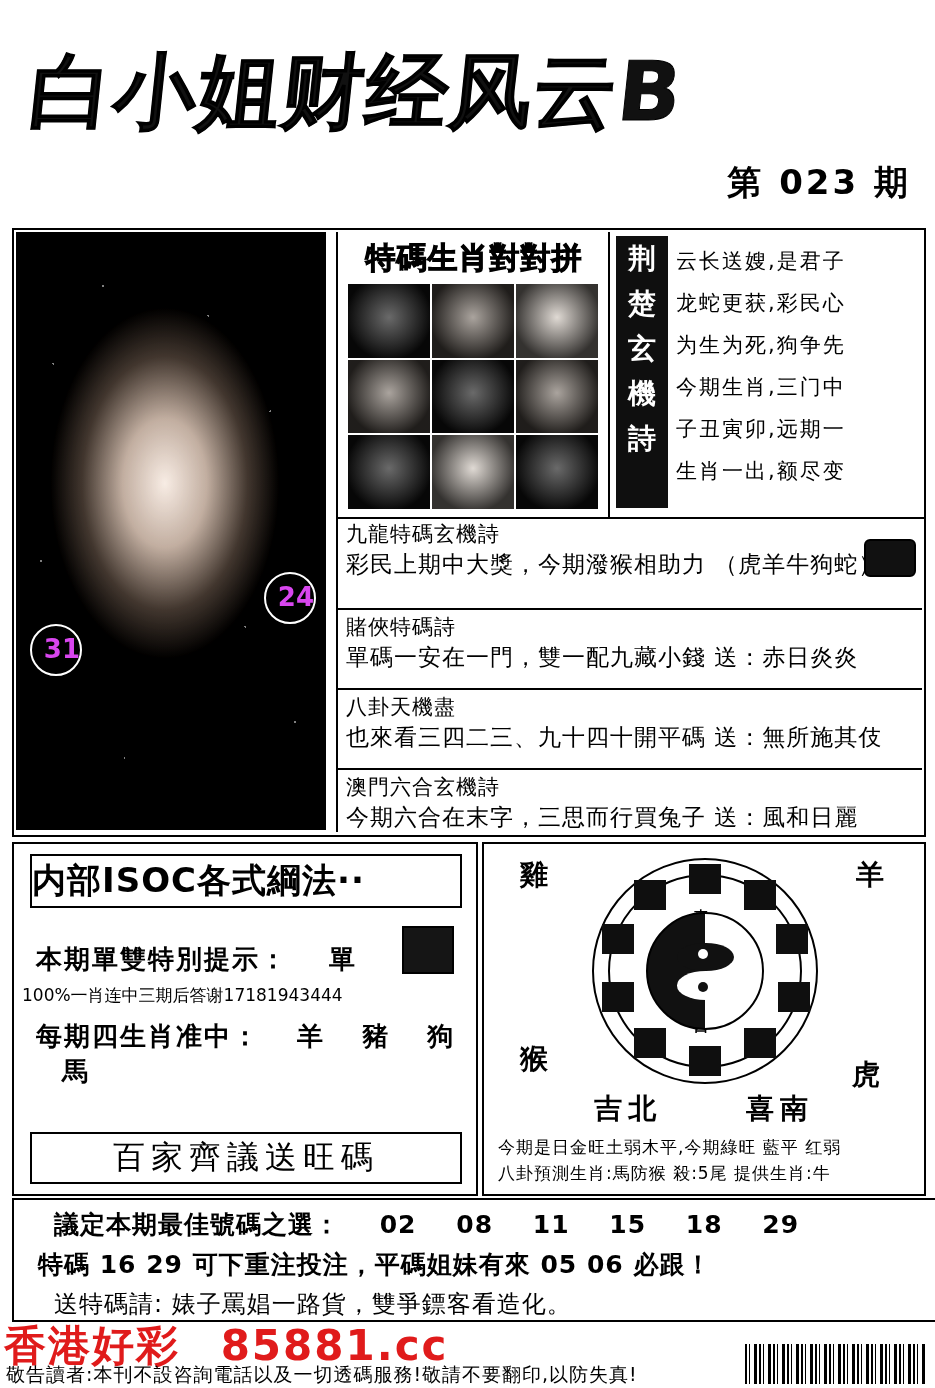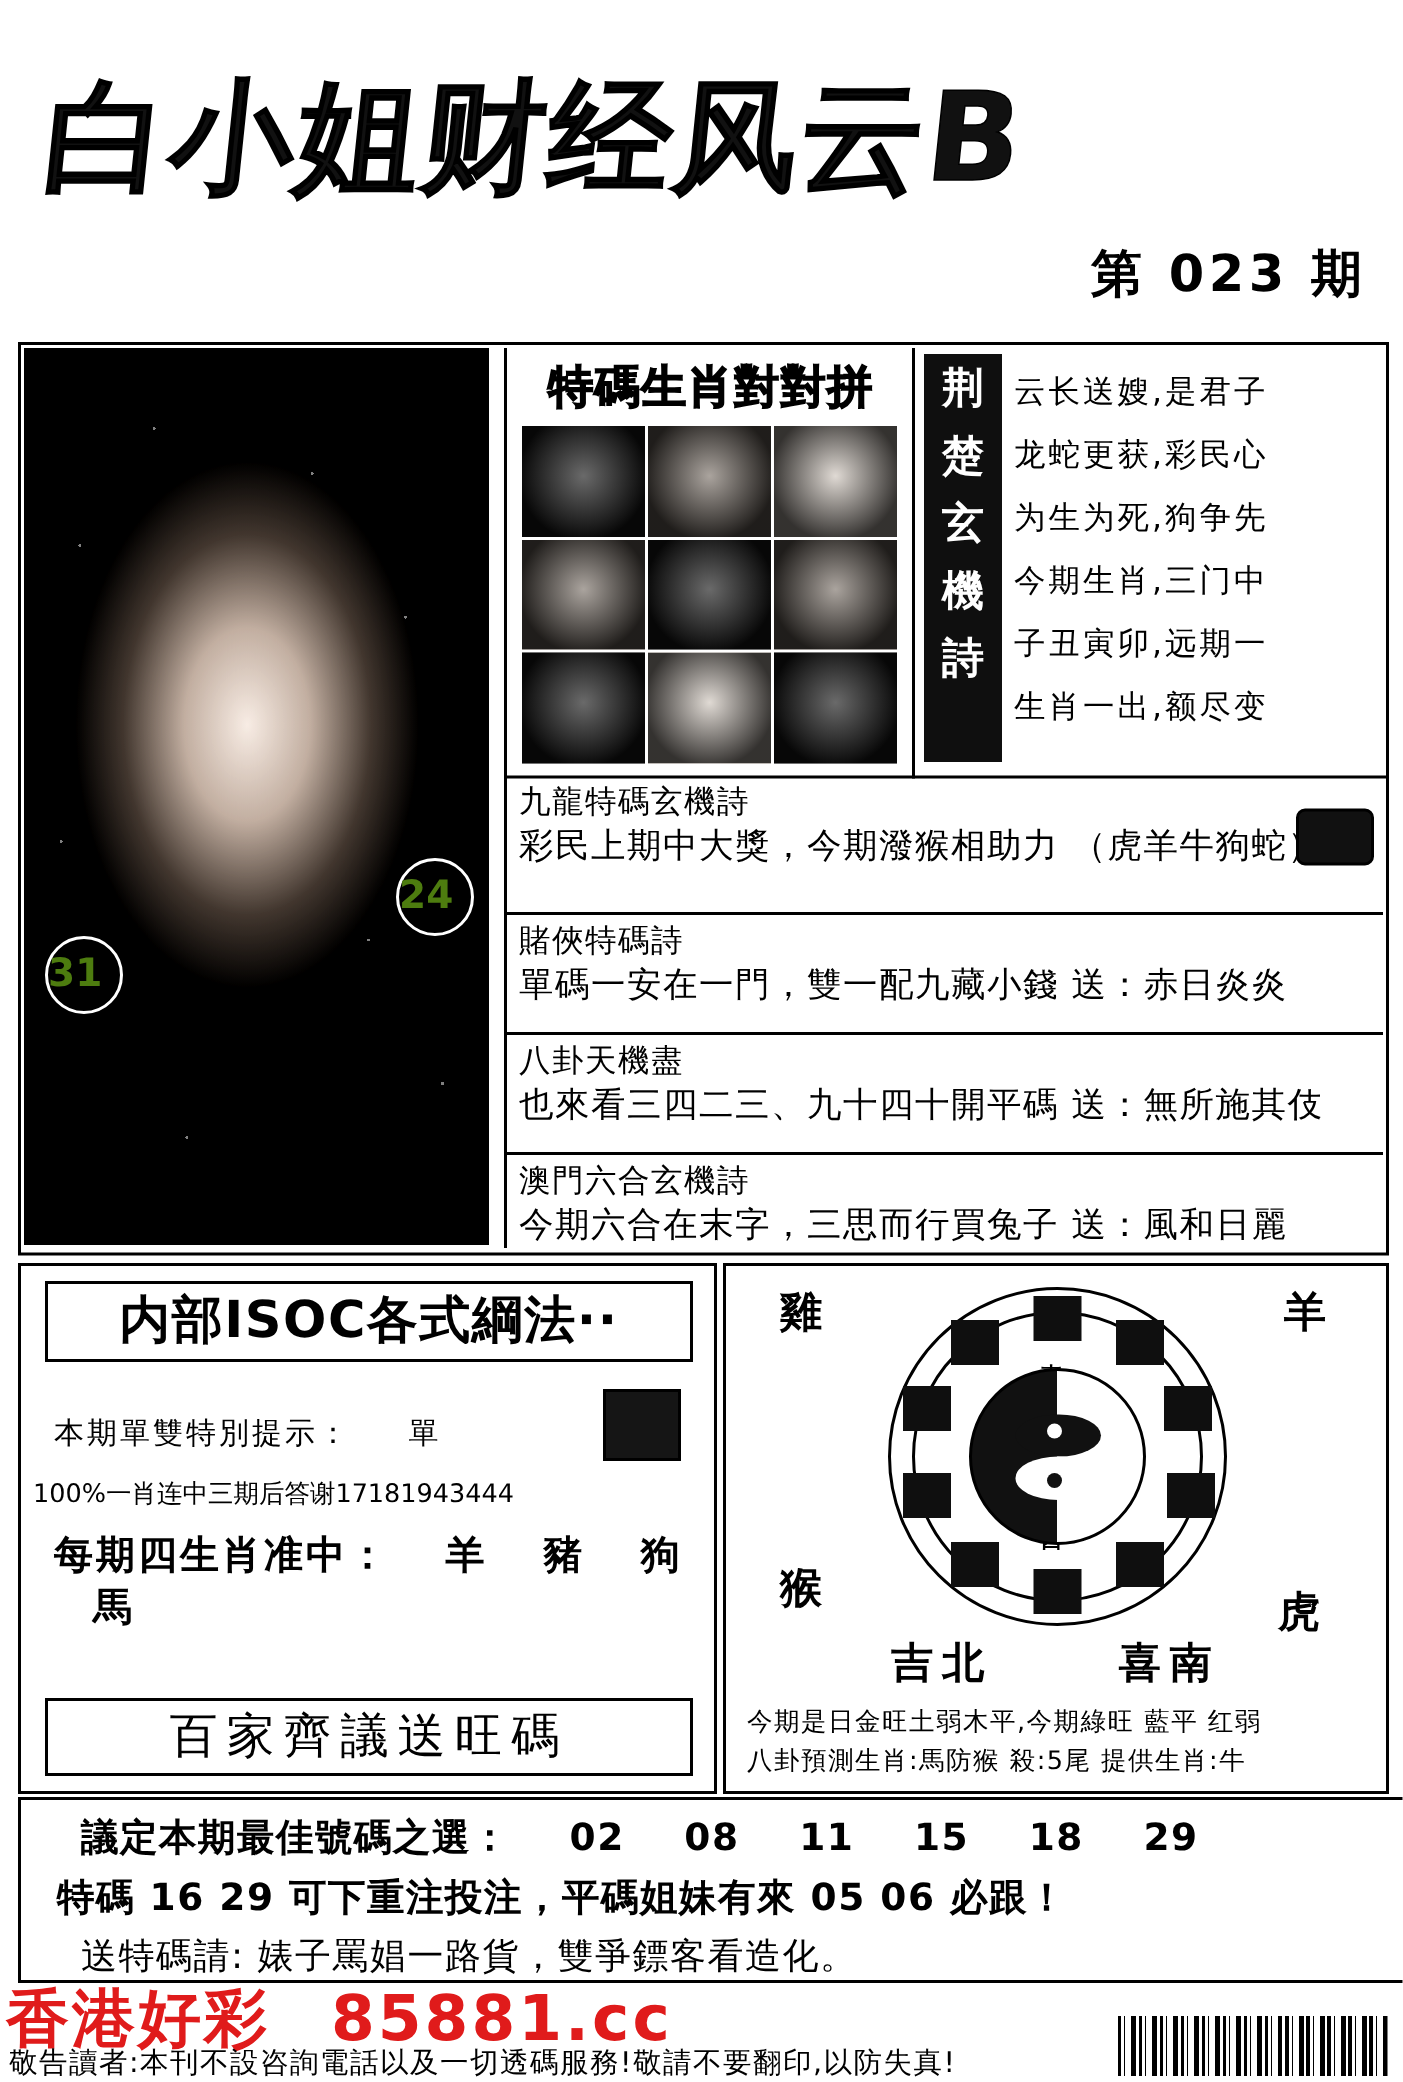--- a/index.html
+++ b/index.html
@@ -41,22 +41,22 @@
       radial-gradient(circle at 28% 9%, #fff 0 1px, transparent 1px),
       radial-gradient(circle at 62% 14%, #fff 0 1px, transparent 1px),
       radial-gradient(circle at 82% 30%, #fff 0 1px, transparent 1px),
       radial-gradient(circle at 8% 55%, #fff 0 1px, transparent 1px),
       radial-gradient(circle at 74% 66%, #fff 0 1px, transparent 1px),
       radial-gradient(circle at 35% 88%, #fff 0 1px, transparent 1px),
       radial-gradient(circle at 90% 82%, #fff 0 1px, transparent 1px);
   }
   .numcircle{
     position:absolute;border:2px solid #fff;border-radius:50%;
-    color:#4d7c0f;font-size:26px;font-weight:bold;
-    width:48px;height:48px;line-height:46px;text-align:left;
+    color:#d946ef;font-size:26px;font-weight:bold;
+    width:48px;height:48px;line-height:46px;text-align:right;
   }
   .numcircle.c31{left:14px;top:392px;}
   .numcircle.c24{left:248px;top:340px;}
 
   
   .midcol{position:absolute;left:322px;top:2px;width:270px;height:285px;border-left:2px solid #000;border-bottom:2px solid #000;}
   .midtitle{
     position:absolute;left:8px;top:6px;width:256px;height:42px;
     font-size:30px;font-weight:bold;letter-spacing:1px;text-align:center;
     -webkit-text-stroke:1px #000;
@@ -85,23 +85,23 @@
   .r2{top:380px;height:80px;}
   .r3{top:460px;height:80px;}
   .r4{top:540px;height:62px;border-bottom:none;}
   .stamp{position:absolute;right:6px;top:22px;width:48px;height:34px;border:2px solid #000;border-radius:6px;background:#111;}
 
   
   .midsec{position:absolute;left:12px;top:842px;width:910px;height:350px;}
   .leftpanel{position:absolute;left:0;top:0;width:462px;height:350px;border:2px solid #000;}
   .isoc-title{
     position:absolute;left:16px;top:10px;width:428px;height:50px;border:2px solid #000;
-    font-size:34px;font-weight:bold;text-align:center;line-height:48px;letter-spacing:1px;
-  }
-  .hint-row{position:absolute;left:22px;top:98px;font-size:20px;font-weight:normal;letter-spacing:2px;}
+    font-size:34px;font-weight:bold;line-height:48px;letter-spacing:1px;
+  }
+  .hint-row{position:absolute;left:22px;top:98px;font-size:26px;font-weight:bold;letter-spacing:2px;}
   .hint-row .val{margin-left:30px;}
   .icon-box{position:absolute;right:22px;top:82px;width:48px;height:44px;border:2px solid #000;background:#151515;}
   .note-small{position:absolute;left:8px;top:140px;font-size:17px;letter-spacing:0;}
   .zrow{position:absolute;left:22px;top:175px;font-size:26px;font-weight:bold;letter-spacing:2px;}
   .zrow .vals span{margin-left:26px;}
   .nrow{position:absolute;left:22px;top:232px;font-size:26px;font-weight:bold;letter-spacing:2px;}
   .nrow .vals span{margin-left:24px;}
   .baijia{position:absolute;left:16px;top:288px;width:428px;height:48px;border:2px solid #000;
     font-size:32px;font-weight:normal;text-align:center;line-height:46px;letter-spacing:6px;}
 

